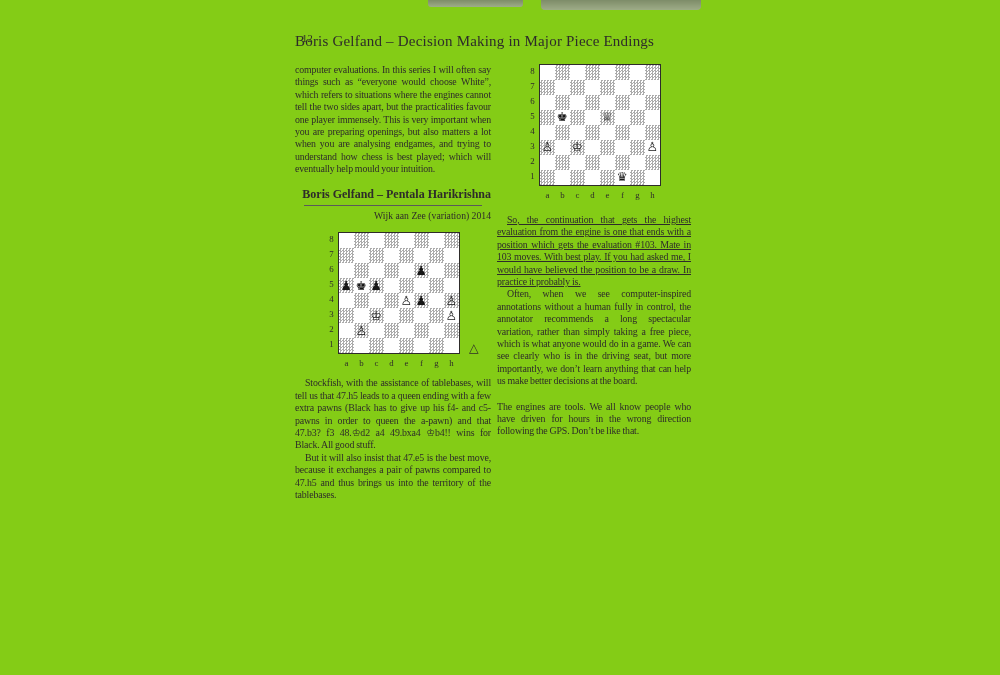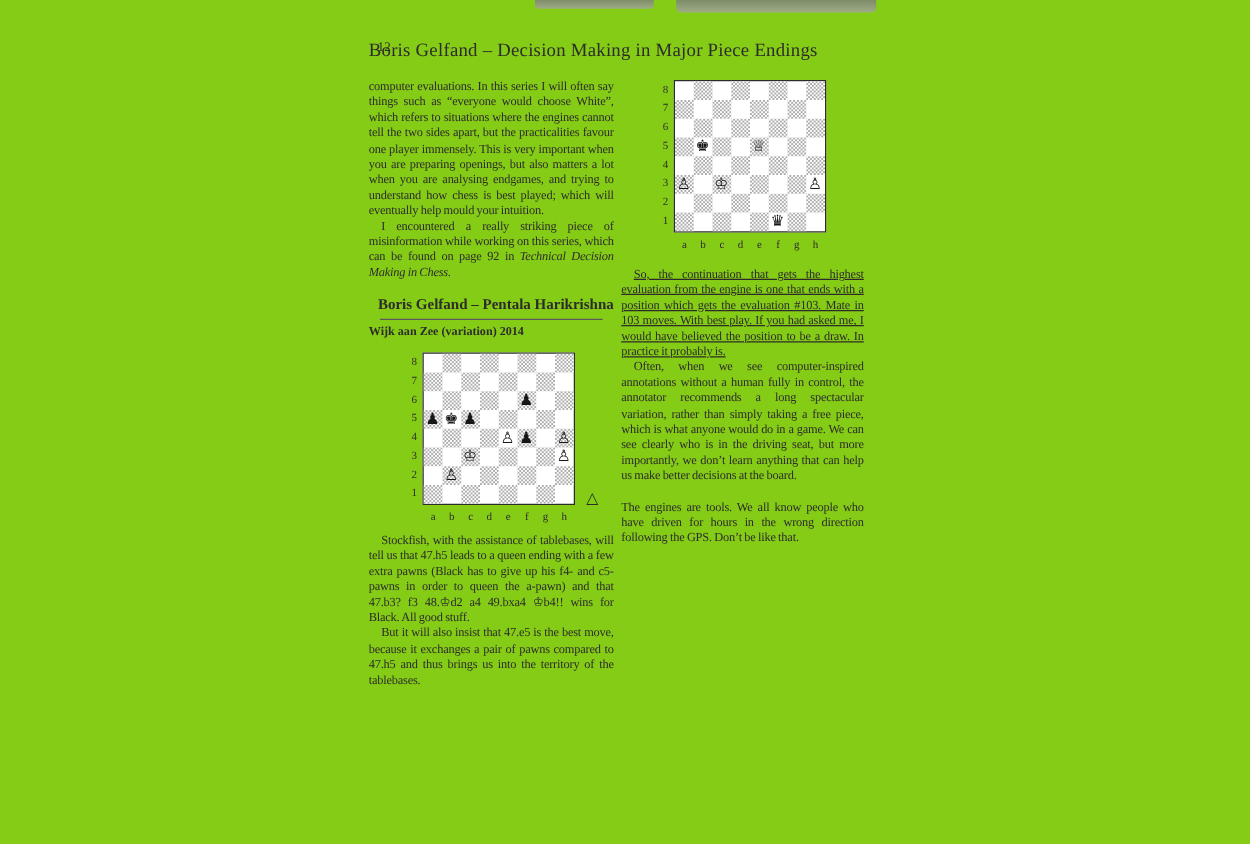--- a/index.html
+++ b/index.html
@@ -26,21 +26,21 @@
   .col.right{left:497px;width:194px;}
   p{margin:0;}
   .indent{text-indent:10px;}
   .gap{margin-top:13px;}
   em{font-style:italic;}
 
   
   .game-head{font-weight:bold;text-align:right;font-size:12px;margin-top:12px;
              letter-spacing:0;word-spacing:0;text-indent:0;}
   .rule{height:1px;background:#5a5a5a;margin:5px 9px 0 9px;}
-  .game-sub{text-align:left;font-size:9.7px;margin-top:4px;letter-spacing:0;word-spacing:0;font-weight:bold;}
+  .game-sub{text-align:right;font-size:9.7px;margin-top:4px;letter-spacing:0;word-spacing:0;}
 
   
   .dia{position:relative;width:135px;margin:10px auto 0 auto;}
   .col.right .dia{margin-top:0;}
   .dia-row{display:flex;}
   .ranks{display:flex;flex-direction:column;width:12px;}
   .ranks span{height:15px;line-height:15px;font-size:8.8px;text-align:center;
               letter-spacing:0;word-spacing:0;}
   .board{display:grid;grid-template-columns:repeat(8,15px);grid-auto-rows:15px;
          border:1.5px solid #2e2c2a;background:#fff;}
@@ -61,21 +61,20 @@
 <div class="page">
 
   <div class="artifact a1"></div>
   <div class="artifact a2"></div>
 
   <span class="pagenum">12</span>
   <div class="runhead">Boris Gelfand – Decision Making in Major Piece Endings</div>
 
   <div class="col left">
     <p>computer evaluations. In this series I will often say things such as “everyone would choose White”, which refers to situations where the engines cannot tell the two sides apart, but the practicalities favour one player immensely. This is very important when you are preparing openings, but also matters a lot when you are analysing endgames, and trying to understand how chess is best played; which will eventually help mould your intuition.</p>
-    <p class="indent"><span>I encountered a really striking piece of misinformation while working on this series, which can be found on page 92 in </span><em>Technical Decision Making in Chess.</em></p>
     <div class="game-head">Boris Gelfand – Pentala Harikrishna</div>
     <div class="rule"></div>
     <div class="game-sub">Wijk aan Zee (variation) 2014</div>
     <div>
         <div class="dia">
           <div class="dia-row">
             <div class="ranks">
               <span>8</span>
               <span>7</span>
               <span>6</span>

